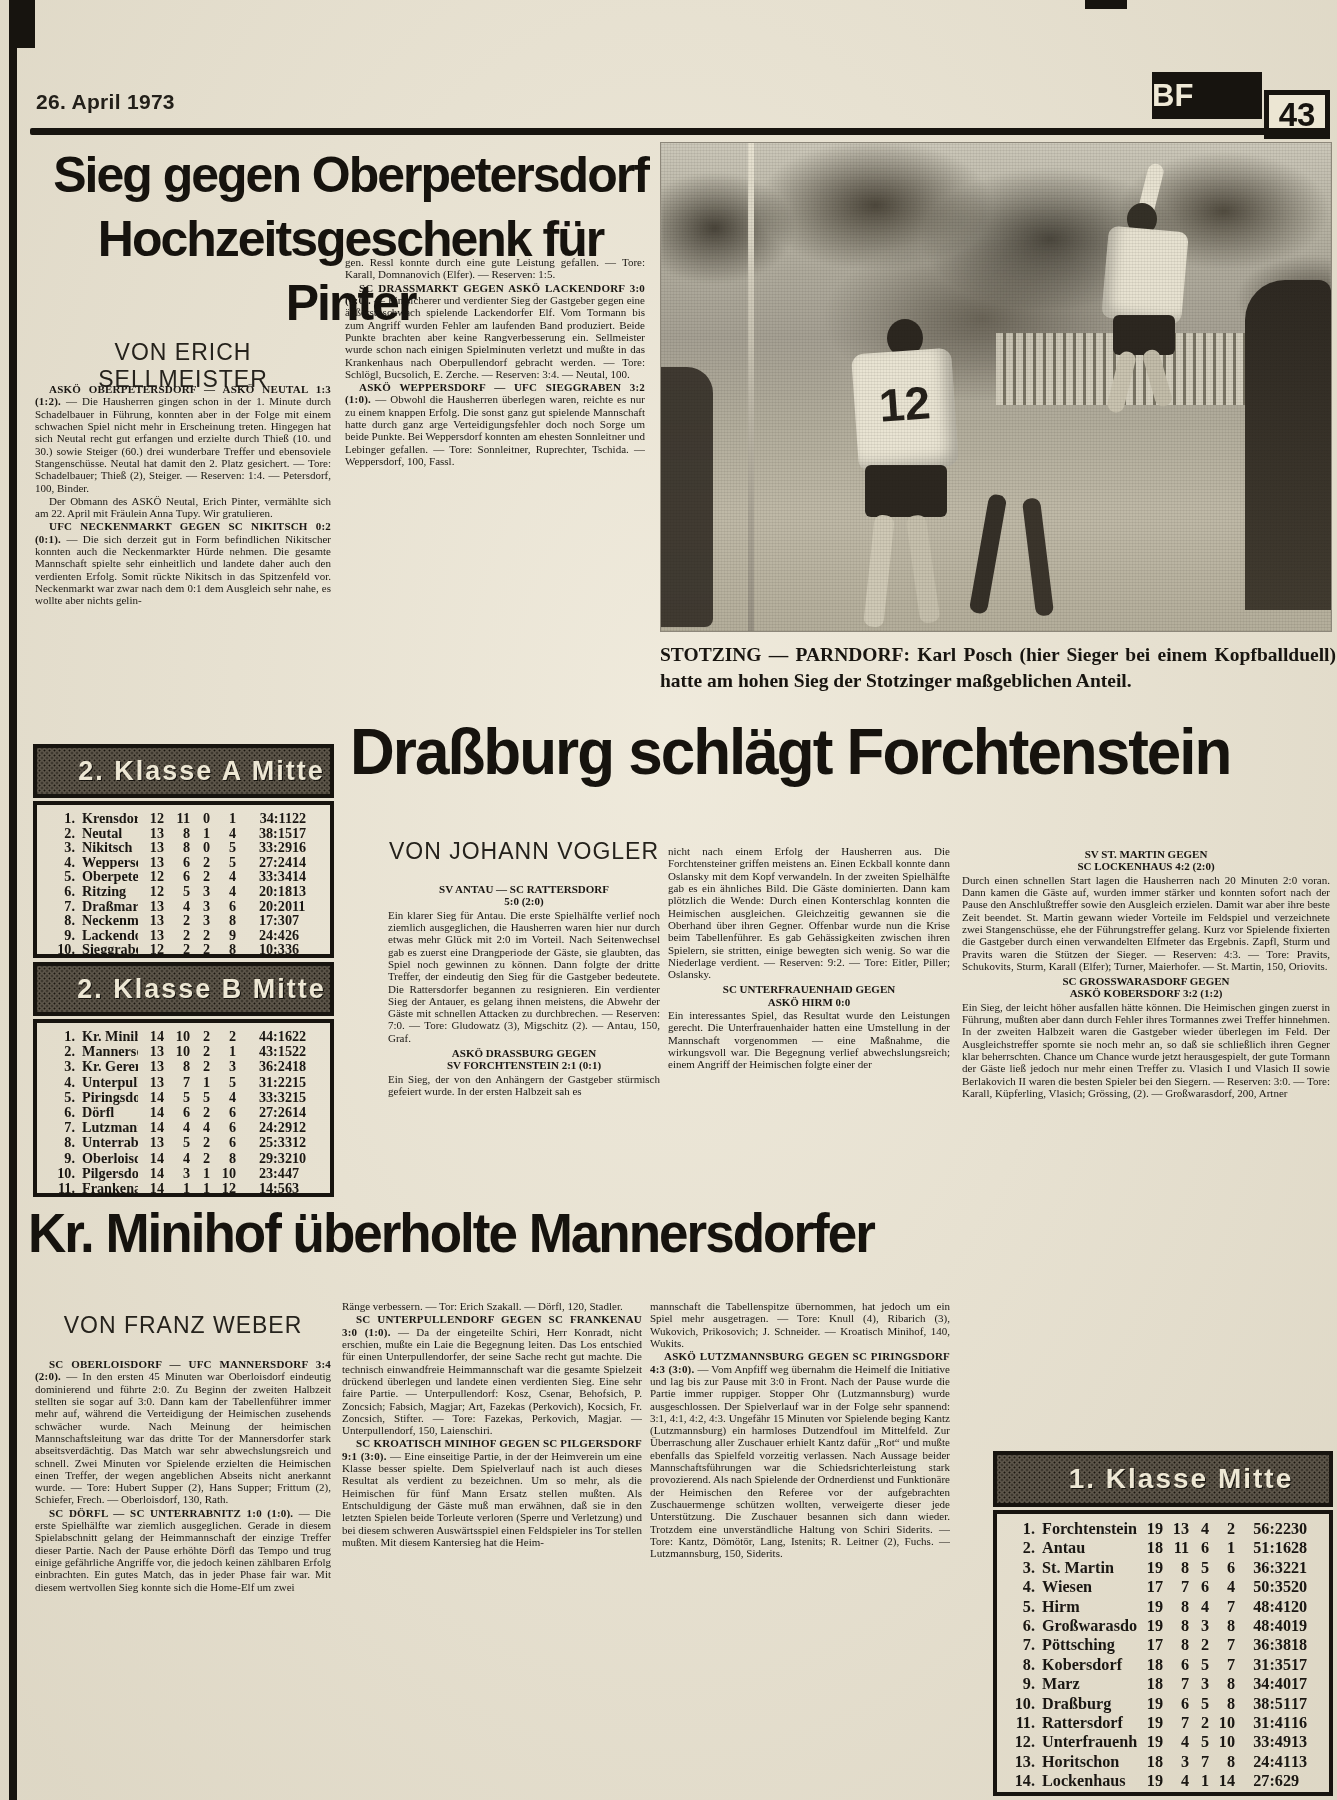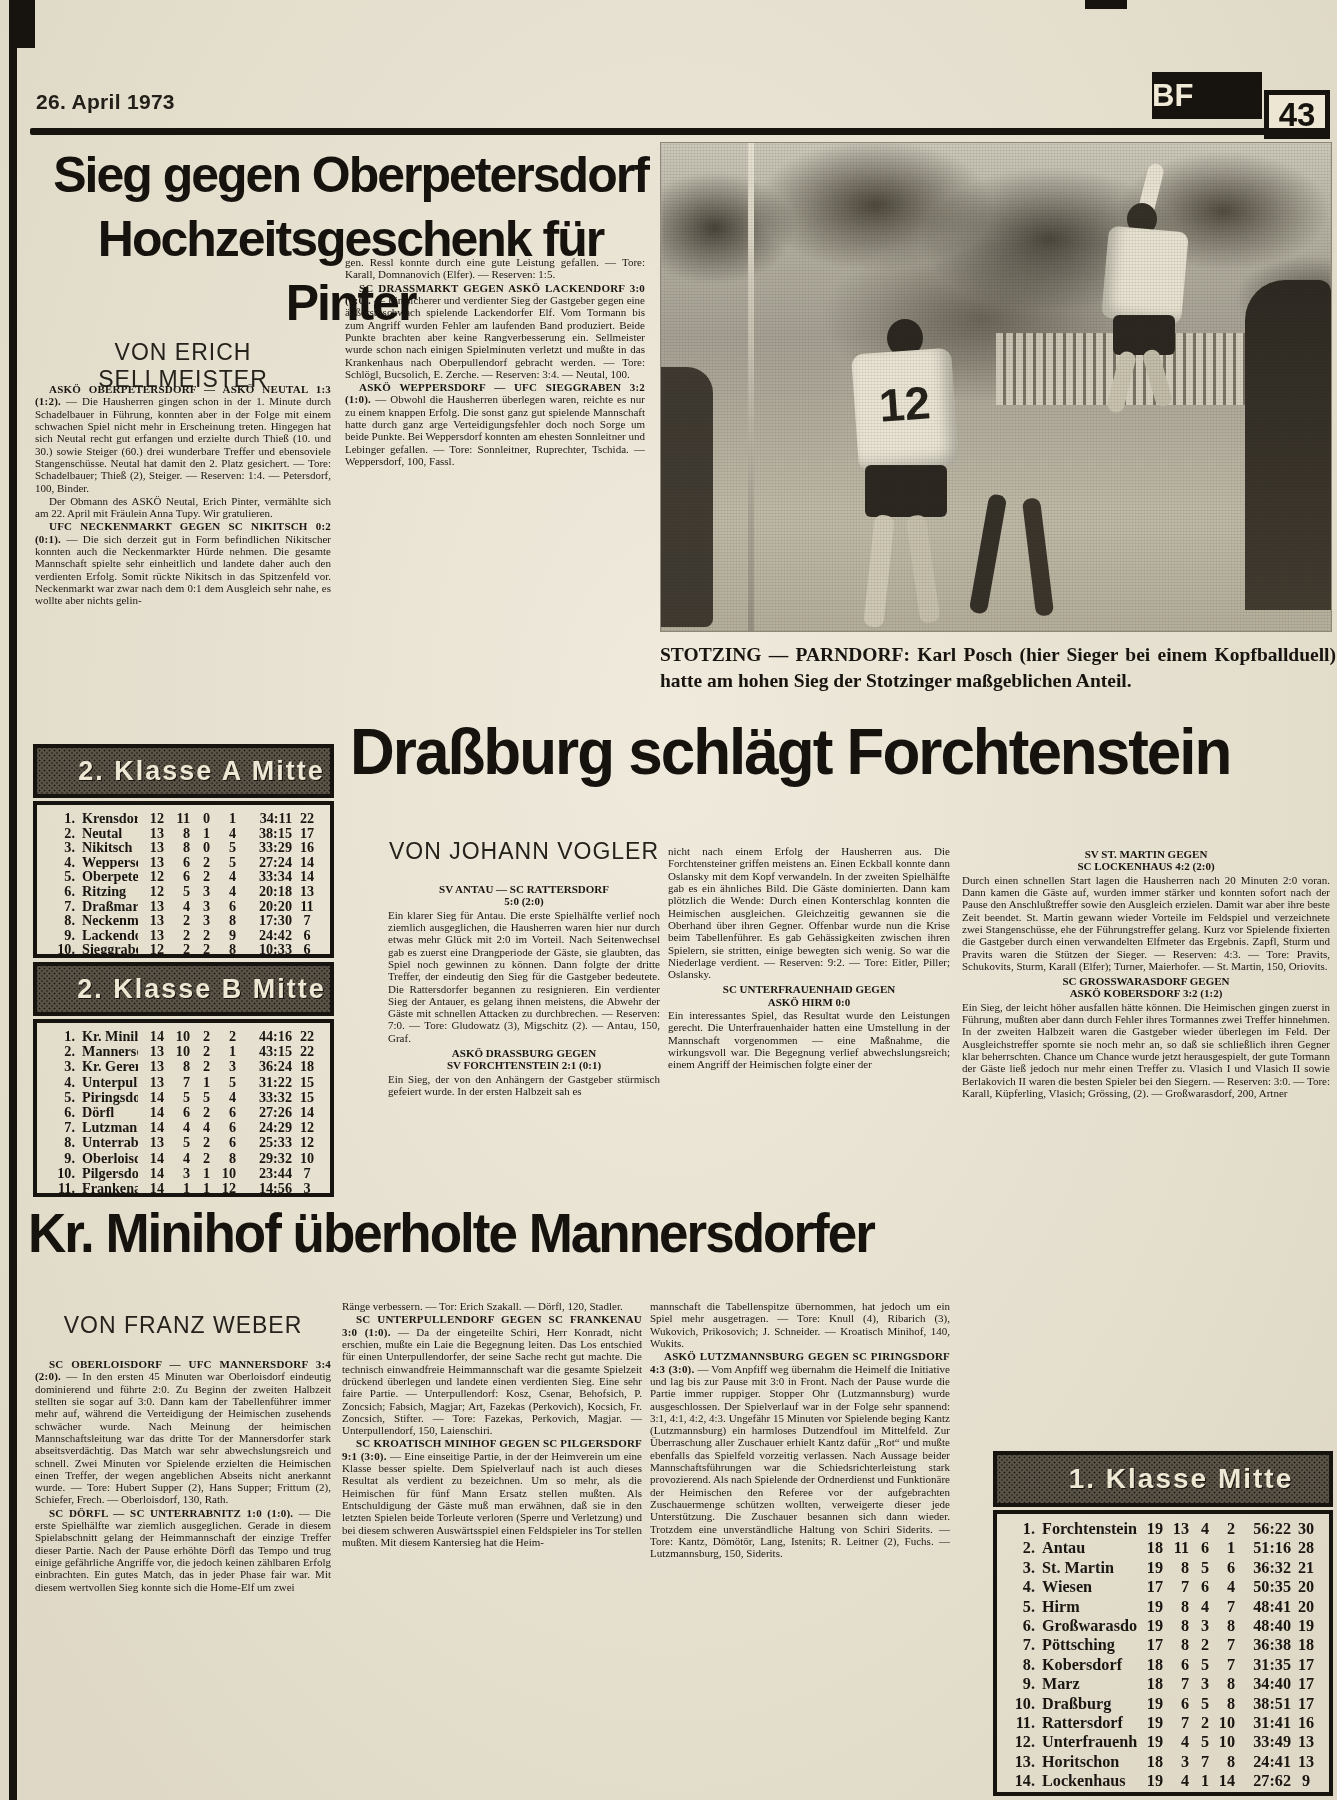--- a/index.html
+++ b/index.html
@@ -87,21 +87,21 @@
     text-align:center;letter-spacing:2px;text-shadow:1px 1px 0 #17140f;padding-left:36px;}
   .league{border:4px solid #17140f;box-sizing:border-box;padding:6px 8px 4px 6px;font-weight:bold;overflow:hidden;}
   .trow{display:flex;white-space:nowrap;}
   .trow .c0{width:32px;text-align:right;}
   .trow .c1{flex:1;padding-left:7px;overflow:hidden;}
   .trow .c2{width:26px;text-align:right;}
   .trow .c3{width:26px;text-align:right;}
   .trow .c4{width:20px;text-align:right;}
   .trow .c5{width:26px;text-align:right;}
   .trow .c6{width:56px;text-align:right;}
-  .trow .c7{width:30px;text-align:center;}
+  .trow .c7{width:30px;text-align:left;}
   .t-small{font-size:14.2px;line-height:14.6px;}
   .t-b{font-size:14.2px;line-height:15.2px;}
   .t-big{font-size:16.2px;line-height:19.4px;}
 </style>
 </head>
 <body>
 
 <div class="abs spine"></div>
 <div class="abs corner"></div>
 <div class="abs topmark"></div>

